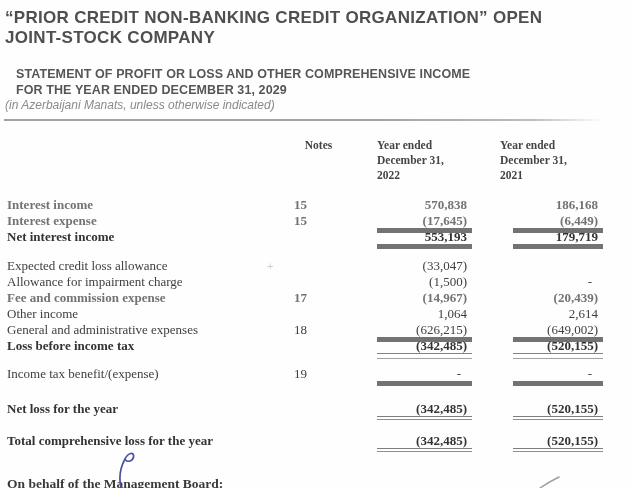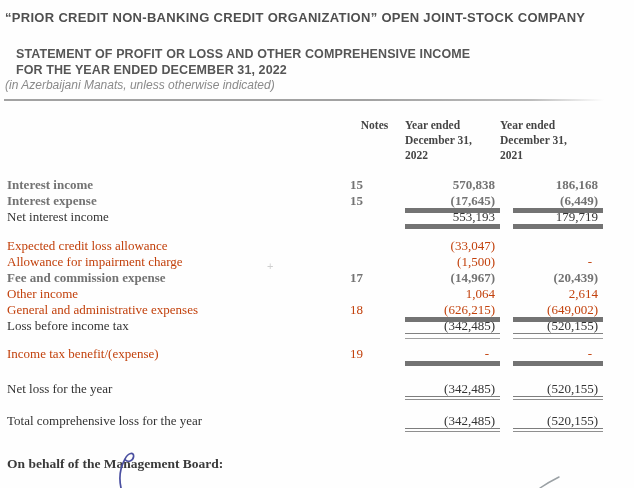--- a/index.html
+++ b/index.html
@@ -5,21 +5,21 @@
   html,body { margin:0; padding:0; background:#ffffff; }
   .page {
     position:relative; width:634px; height:488px; overflow:hidden;
     background:#fefefe;
     font-family:"Liberation Serif", serif;
   }
   
   .company-title {
     margin:8px 0 0 5px; max-width:592px;
     font-family:"Liberation Sans", sans-serif;
-    font-size:13px; line-height:20px; font-weight:bold;
+    font-size:17px; line-height:20px; font-weight:bold;
     letter-spacing:0.3px; color:#4f4f4f;
   }
   .stmt-title {
     margin:18px 0 0 16px;
     font-family:"Liberation Sans", sans-serif;
     font-size:12.5px; line-height:16px; font-weight:bold;
     letter-spacing:0.1px; color:#565656;
   }
   .currency-note {
     margin:0 0 6px 5px;
@@ -28,31 +28,32 @@
   }
   .rule {
     height:2px; margin:2px 0 0 4px; width:600px;
     background:linear-gradient(to right,#a2a2a2 60%,#bdbdbd 88%,rgba(200,200,200,0));
   }
   
   .grid {
     display:grid;
     grid-template-columns:1fr 55px 95px 103px;
     padding:0 31px 0 7px;
+    gap:28px;
   }
   .thead {
     margin-top:17px; margin-bottom:14px;
     font-weight:bold; font-size:11.5px; line-height:15px; color:#454545;
   }
   .thead .th-years { text-align:left; }
   .thead .th2022 { padding-right:8px; }
   .thead .th2021 { padding-right:10px; }
   .thead .c-notes { text-align:center; padding-right:6px; align-self:start; }
-  .trow { height:16px; line-height:16px; font-size:13px; color:#c2410c; }
-  .trow.bold { font-weight:normal; color:#333333; }
+  .trow { height:16px; line-height:16px; font-size:13px; color:#404040; }
+  .trow.bold { font-weight:bold; color:#333333; }
   .trow.muted { color:#737373;font-weight:bold; }
   .c-label { white-space:nowrap; }
   .c-notes { text-align:left; padding-right:6px; }
   .c-val { overflow:visible; }
   .val { display:block; text-align:right; padding-right:5px; height:15px; }
   .c2021 .val { margin-left:13px; }
   .val.dash { padding-right:11px; }
   .u-single .val { border-bottom:5px solid #737373; }
   .u-double .val { border-bottom:1px solid #7d7d7d; box-shadow:0 2px 0 #fefefe, 0 3px 0 #8f8f8f; }
   .u-double-wide .val { border-bottom:1px solid #818181; box-shadow:0 4px 0 #fefefe, 0 5px 0 #a0a0a0; }
@@ -71,21 +72,21 @@
 </style>
 </head>
 <body>
 
 <div class="page">
 
   <div class="company-title">“PRIOR CREDIT NON-BANKING CREDIT ORGANIZATION” OPEN JOINT-STOCK COMPANY</div>
 
   <div class="stmt-title">
     <div>STATEMENT OF PROFIT OR LOSS AND OTHER COMPREHENSIVE INCOME</div>
-    <div>FOR THE YEAR ENDED DECEMBER 31, 2022</div>
+    <div>FOR THE YEAR ENDED DECEMBER 31, 2029</div>
   </div>
 
   <div class="currency-note">(in Azerbaijani Manats, unless otherwise indicated)</div>
 
   <div class="rule"></div>
 
   <div class="grid thead">
     <div class="c-label"></div>
     <div class="c-notes">Notes</div>
     <div class="c-val th-years th2022">

